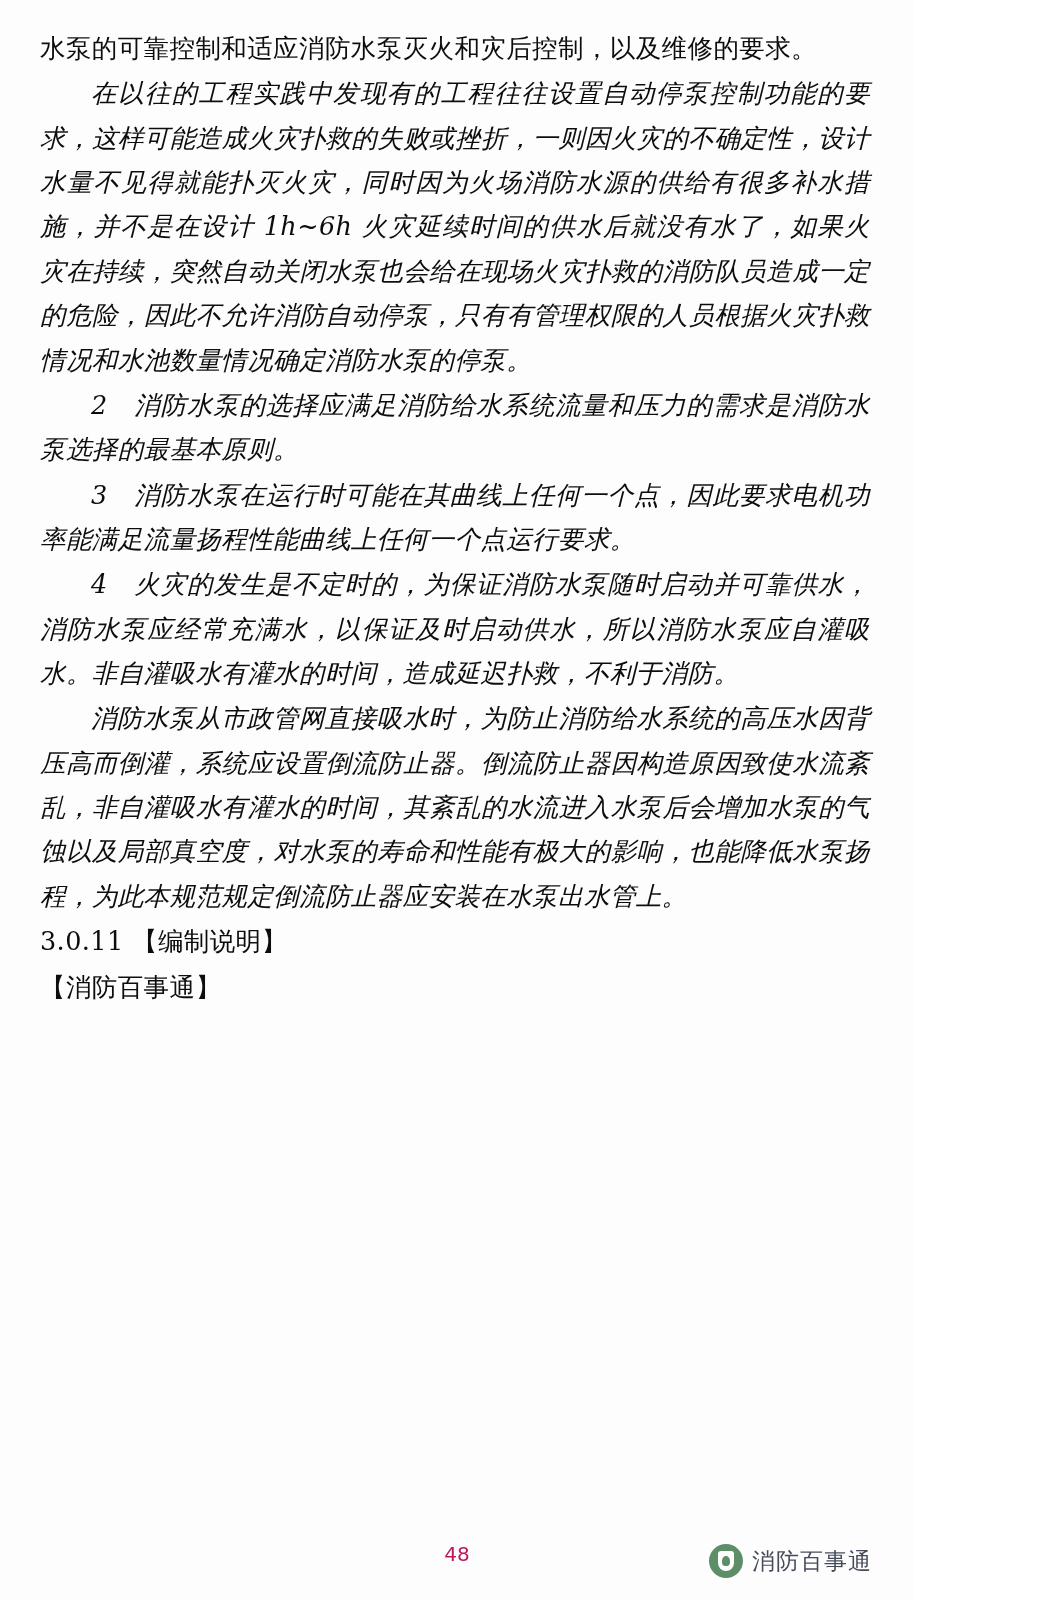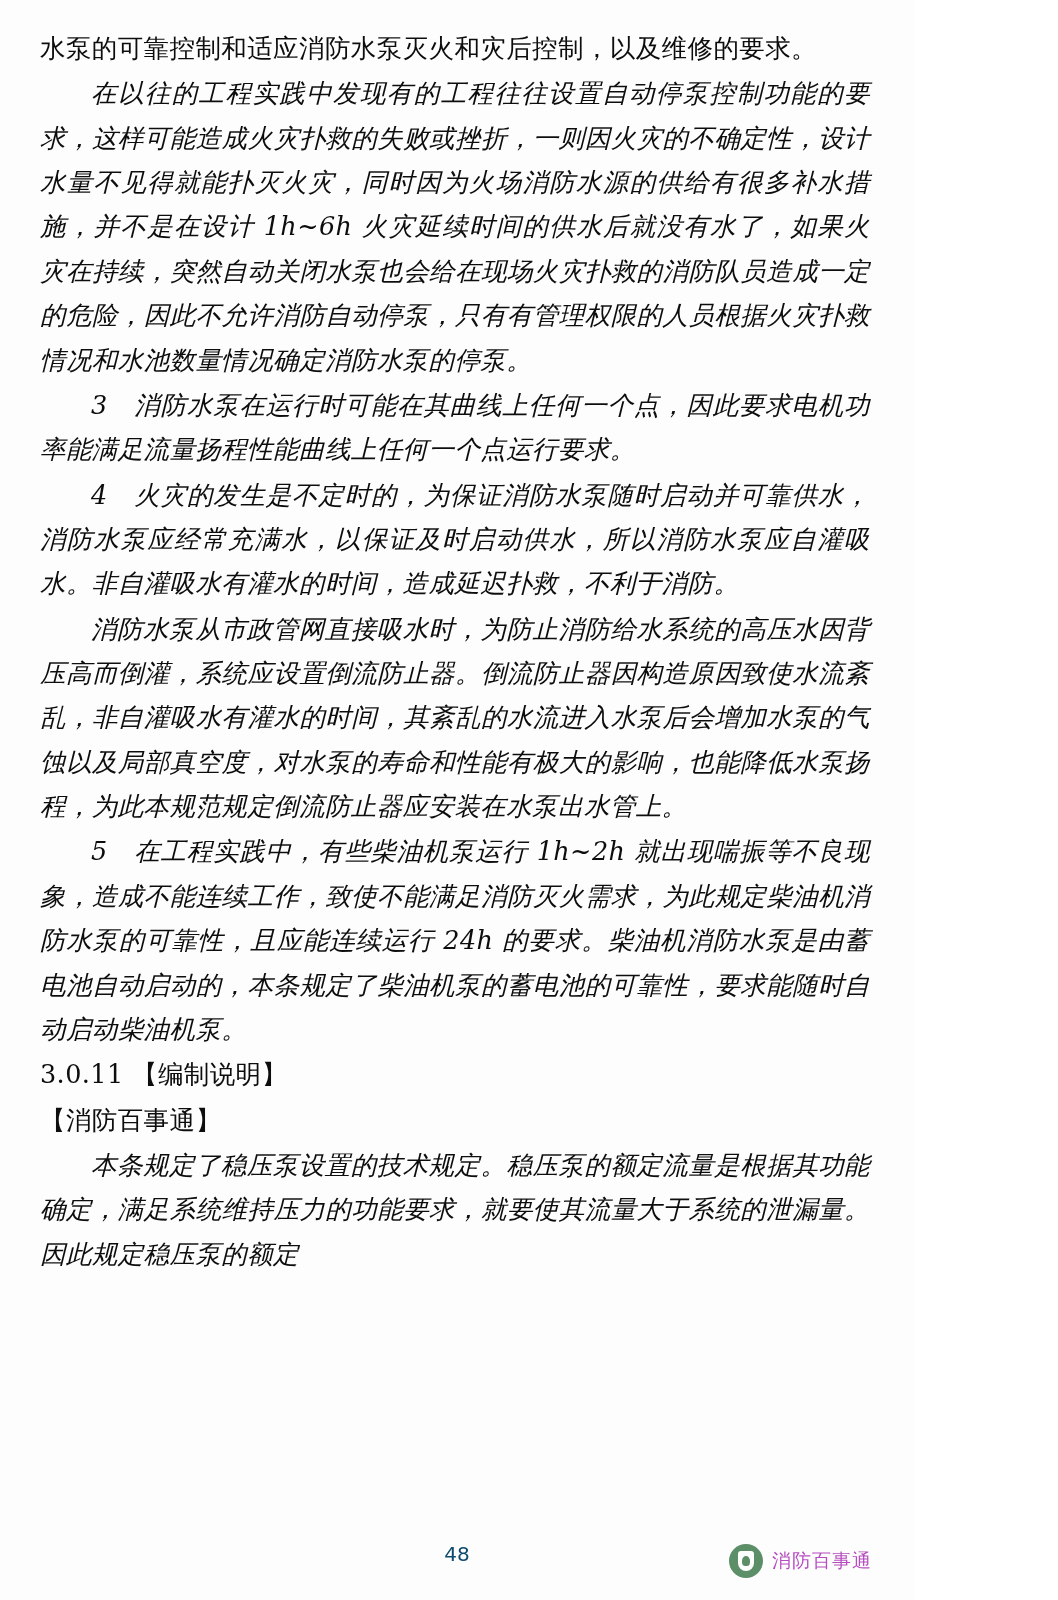--- a/index.html
+++ b/index.html
@@ -40,21 +40,21 @@
     text-indent: 0;
   }
   .footer {
     position: absolute;
     left: 0;
     right: 0;
     bottom: 34px;
     text-align: center;
     font-size: 20px;
     font-family: "DejaVu Sans", "Liberation Sans", sans-serif;
-    color: #0c4a6e;
+    color: #be185d;
   }
   .watermark {
     position: absolute;
     right: 42px;
     bottom: 22px;
     display: flex;
     align-items: center;
     gap: 9px;
     opacity: 0.78;
   }
@@ -80,42 +80,41 @@
     content: "";
     position: absolute;
     left: 13px;
     top: 12px;
     width: 8px;
     height: 10px;
     background: #2f6f3e;
     border-radius: 50% 50% 40% 40%;
   }
   .wm-text {
-    font-size: 19px;
-    color: #a21caf;
+    font-size: 23px;
+    color: #0f172a;
     font-family: "DejaVu Sans", "Liberation Sans", sans-serif;
     letter-spacing: 1px;
     white-space: nowrap;
   }
 </style>
 </head>
 <body>
 
 <div class="page">
 
   <div class="doc-body">
     <p class="para flush">水泵的可靠控制和适应消防水泵灭火和灾后控制，以及维修的要求。</p>
     <p class="para indent">在以往的工程实践中发现有的工程往往设置自动停泵控制功能的要求，这样可能造成火灾扑救的失败或挫折，一则因火灾的不确定性，设计水量不见得就能扑灭火灾，同时因为火场消防水源的供给有很多补水措施，并不是在设计 1h~6h 火灾延续时间的供水后就没有水了，如果火灾在持续，突然自动关闭水泵也会给在现场火灾扑救的消防队员造成一定的危险，因此不允许消防自动停泵，只有有管理权限的人员根据火灾扑救情况和水池数量情况确定消防水泵的停泵。</p>
+    <p class="para indent">2　消防水泵的选择应满足消防给水系统流量和压力的需求是消防水泵选择的最基本原则。</p>
     <p class="para indent">3　消防水泵在运行时可能在其曲线上任何一个点，因此要求电机功率能满足流量扬程性能曲线上任何一个点运行要求。</p>
     <p class="para indent">4　火灾的发生是不定时的，为保证消防水泵随时启动并可靠供水，消防水泵应经常充满水，以保证及时启动供水，所以消防水泵应自灌吸水。非自灌吸水有灌水的时间，造成延迟扑救，不利于消防。</p>
     <p class="para indent">消防水泵从市政管网直接吸水时，为防止消防给水系统的高压水因背压高而倒灌，系统应设置倒流防止器。倒流防止器因构造原因致使水流紊乱，非自灌吸水有灌水的时间，其紊乱的水流进入水泵后会增加水泵的气蚀以及局部真空度，对水泵的寿命和性能有极大的影响，也能降低水泵扬程，为此本规范规定倒流防止器应安装在水泵出水管上。</p>
-    <p class="para indent">5　在工程实践中，有些柴油机泵运行 1h~2h 就出现喘振等不良现象，造成不能连续工作，致使不能满足消防灭火需求，为此规定柴油机消防水泵的可靠性，且应能连续运行 24h 的要求。柴油机消防水泵是由蓄电池自动启动的，本条规定了柴油机泵的蓄电池的可靠性，要求能随时自动启动柴油机泵。</p>
     <p class="para flush">3.0.11 【编制说明】</p>
     <p class="para flush">【消防百事通】</p>
-    <p class="para indent">本条规定了稳压泵设置的技术规定。稳压泵的额定流量是根据其功能确定，满足系统维持压力的功能要求，就要使其流量大于系统的泄漏量。因此规定稳压泵的额定</p>
   </div>
 
   <div class="footer">48</div>
 
   <div class="watermark">
     <span class="wm-badge"></span>
     <span class="wm-text">消防百事通</span>
   </div>
 
 </div>

